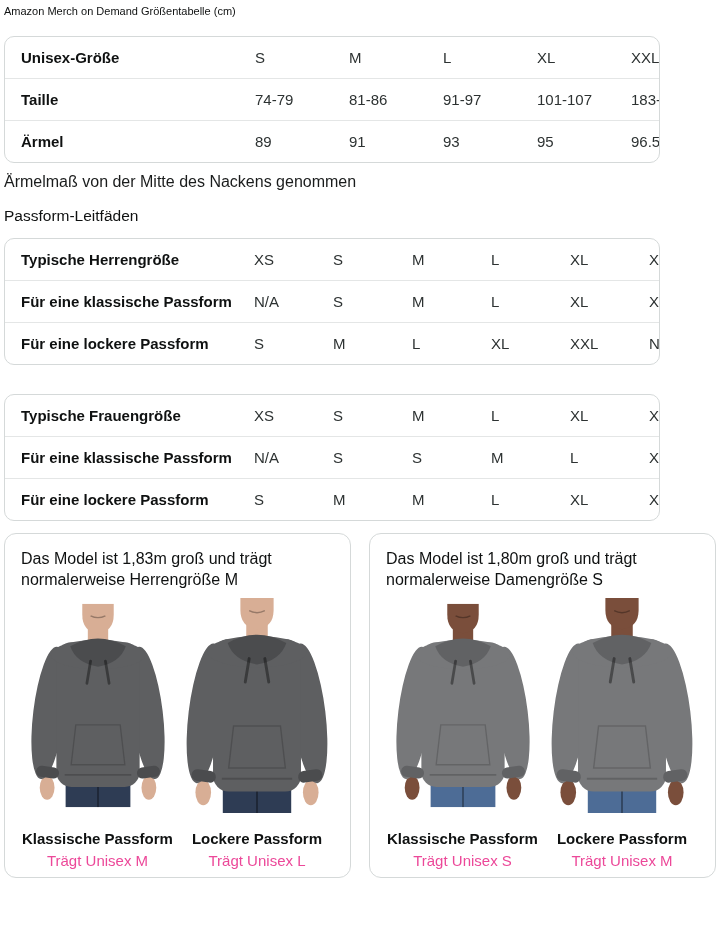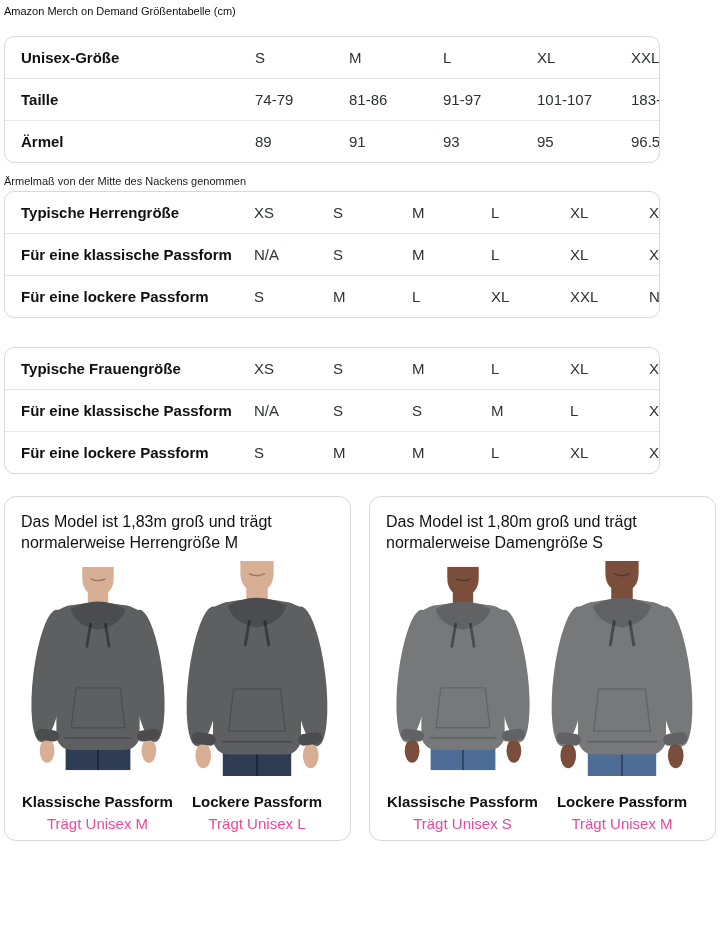--- a/index.html
+++ b/index.html
@@ -14,44 +14,44 @@
   .page-title{
     font-size:11px;font-weight:400;line-height:19px;margin:0;color:var(--text);
   }
 
   table.chart{
     width:656px;border-collapse:separate;border-spacing:0;table-layout:fixed;
     border:1px solid var(--table_border,#d5d9d9);border-radius:10px;
     background:#fff;
   }
   #unisex-table{margin-top:15px;}
-  #mens-table{margin-top:1px;}
+  #mens-table{margin-top:13px;}
   #womens-table{margin-top:29px;}
   table.chart th, table.chart td{
     height:41px;vertical-align:middle;font-size:15px;text-align:left;
     white-space:nowrap;overflow:hidden;
   }
   table.chart th{font-weight:700;padding:0 4px 0 16px;color:var(--text);}
   table.chart td{font-weight:400;padding:0;color:#2d3232;}
   table.chart tr:not(:last-child) th,
   table.chart tr:not(:last-child) td{
     border-bottom:1px solid var(--row_divider,#e4e6e6);
   }
 
   col.c-label6{width:250px;} col.c-val6{width:94px;}
   col.c-label7{width:249px;} col.c-val7{width:79px;}
 
   .note{
-    font-size:11px;line-height:17px;margin:10px 0 0 0;font-weight:400;color:#1a1c1c;
+    font-size:16px;line-height:17px;margin:10px 0 0 0;font-weight:400;color:#1a1c1c;
   }
   .section-heading{
     font-size:15.5px;line-height:19px;margin:16px 0 0 0;font-weight:400;color:var(--text);
   }
 
-  .cards{display:flex;gap:18px;margin-top:22px;}
+  .cards{display:flex;gap:18px;margin-top:12px;}
   .card{
     flex:1;height:345px;box-sizing:border-box;
     border:1px solid var(--card_border,#d5d9d9);border-radius:12px;
     padding:14px 14px 12px 16px;background:#fff;
   }
   .card-heading{
     font-size:16px;line-height:21px;margin:0;font-weight:400;color:var(--text);
   }
   .figures{display:flex;gap:4px;margin-top:8px;}
   .figures figure{flex:1;margin:0;text-align:center;}
@@ -146,20 +146,21 @@
           <td>91</td>
           <td>93</td>
           <td>95</td>
           <td>96.5</td>
         </tr>
       </tbody>
   </table>
 
   <p class="note">Ärmelmaß von der Mitte des Nackens genommen</p>
 
+  <h2 class="section-heading">Passform-Leitfäden</h2>
 
   <table class="chart" id="mens-table">
     <colgroup>
       <col class="c-label7">
         <col class="c-val7">
         <col class="c-val7">
         <col class="c-val7">
         <col class="c-val7">
         <col class="c-val7">
         <col>

